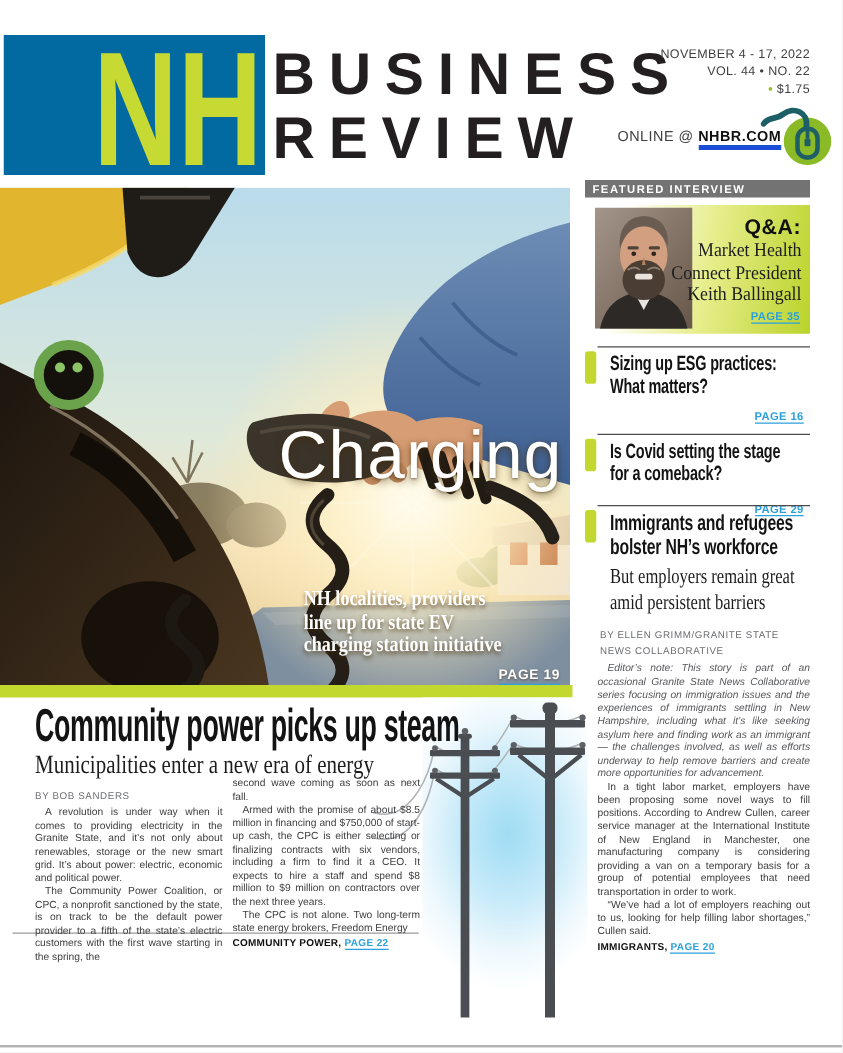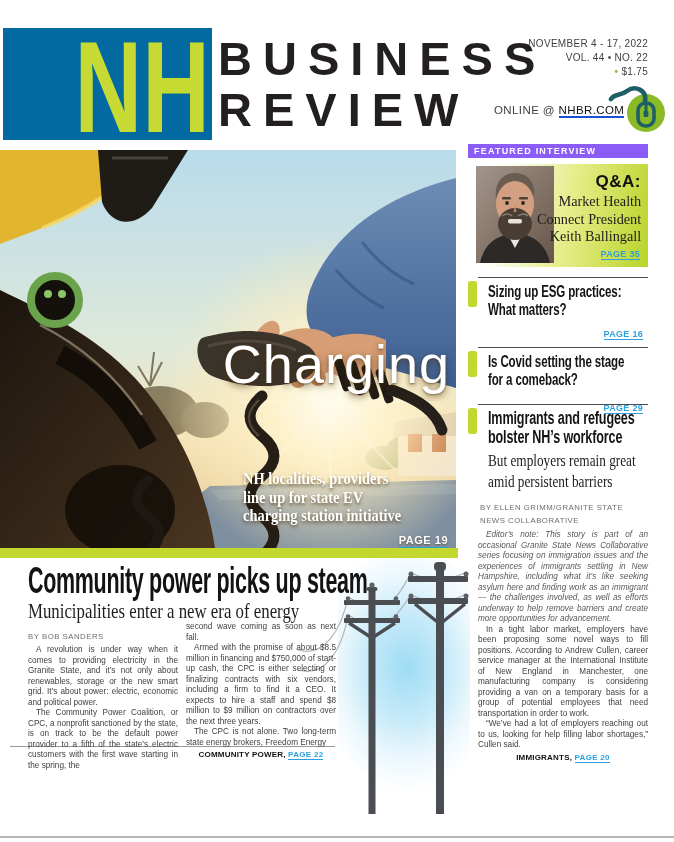--- a/index.html
+++ b/index.html
@@ -13,35 +13,35 @@
   
   .nh-box{left:3px;top:28px;width:209px;height:112px;background:#0369a1;}
   .nh-letters{position:absolute;right:2px;bottom:4px;font-size:130px;font-weight:bold;
       color:#c6da33;line-height:98px;transform:scaleX(.72);transform-origin:100% 100%;}
   .biz-title{left:218px;top:33px;font-weight:bold;color:#231f20;font-size:47px;
       line-height:51px;letter-spacing:11px;}
   .issue-info{right:26px;top:37px;text-align:right;font-size:10px;line-height:14px;
       color:#404042;letter-spacing:.3px;}
   .price-bullet{color:#9bbf2a;font-weight:bold;}
   .online-line{left:494px;top:104px;font-size:11.5px;color:#404042;letter-spacing:.4px;}
-  .online-url{font-weight:normal;color:#111;border-bottom:2px solid #1d4ed8;padding-bottom:0px;cursor:pointer;}
+  .online-url{font-weight:bold;color:#111;border-bottom:4px solid #1d4ed8;padding-bottom:0px;cursor:pointer;}
   
   .photo{left:0;top:150px;width:456px;height:398px;overflow:hidden;}
   .cover-head{position:absolute;right:6px;top:186px;text-align:right;color:#fff;font-weight:normal;
       font-size:54px;line-height:56px;letter-spacing:1px;
       text-shadow:0 3px 7px rgba(70,45,10,.6),0 1px 2px rgba(70,45,10,.55);}
   .cover-deck{position:absolute;left:243px;top:320px;color:#fff;font-weight:bold;font-size:17px;
       line-height:18.5px;transform:scaleX(.85);transform-origin:0 0;
       text-shadow:0 2px 4px rgba(70,45,10,.75);}
   .cover-pageref{position:absolute;right:8px;top:384px;color:#fff;font-weight:bold;font-size:11px;
       letter-spacing:.5px;border-bottom:2px solid #2aa0dd;padding-bottom:1px;cursor:pointer;
       text-shadow:0 1px 2px rgba(70,45,10,.6);}
   .green-bar{left:0;top:548px;width:458px;height:10px;background:#c3d82f;}
   
-  .kicker-bar{left:468px;top:144px;width:180px;height:14px;background:#8b5cf6;color:#fff;
+  .kicker-bar{left:468px;top:144px;width:180px;height:14px;background:#737373;color:#fff;
       font-size:9px;font-weight:bold;letter-spacing:1.2px;line-height:14px;
       padding-left:6px;box-sizing:border-box;}
   .qa-card{left:468px;top:164px;width:180px;height:103px;
       background:linear-gradient(100deg,#ffffff 16%,#e6ed8a 55%,#bad32a 100%);}
   .qa-portrait{position:absolute;left:8px;top:2px;width:78px;height:97px;}
   .qa-label{position:absolute;right:7px;top:8px;font-size:17px;font-weight:800;
       letter-spacing:.5px;color:#101010;}
   .qa-name{position:absolute;right:7px;top:28px;text-align:right;font-size:15.5px;
       line-height:17.5px;color:#1d1d1d;transform:scaleX(.92);transform-origin:100% 0;}
   .qa-pageref{position:absolute;right:8px;bottom:6px;}
@@ -58,21 +58,21 @@
   .imm-head{position:absolute;left:20px;top:5px;font-size:17.5px;font-weight:bold;line-height:19px;
       letter-spacing:-.2px;color:#141414;transform:scaleX(.72);transform-origin:0 0;width:225px;}
   .imm-sub{position:absolute;left:20px;top:47px;font-size:17px;line-height:20.5px;color:#1c1c1c;
       transform:scaleX(.78);transform-origin:0 0;width:210px;}
   .byline{font-size:7.8px;letter-spacing:.5px;color:#6d6e71;line-height:13px;font-weight:normal;}
   .imm-byline{position:absolute;left:12px;top:97px;width:168px;}
   .artbody{font-size:8.2px;line-height:10.5px;text-align:justify;color:#414042;}
   .artbody p{margin:0;text-indent:8px;}
   .imm-body{position:absolute;left:10px;top:126px;width:170px;}
   .eds-note{font-style:italic;color:#57585b;}
-  .jumpline{text-align:center;margin-top:2px;font-size:8px;font-weight:bold;color:#111;
+  .jumpline{text-align:left;margin-top:2px;font-size:8px;font-weight:bold;color:#111;
       letter-spacing:.2px;text-indent:0;}
   .jumpline .page-link{font-size:8px;}
   
   .poles-bg{left:338px;top:558px;width:132px;height:260px;
       background:radial-gradient(ellipse 70% 48% at 52% 42%,#9edcf4 0%,#c9ebf9 45%,#edf8fd 75%,#ffffff 100%);}
   .poles-svg{left:270px;top:558px;width:200px;height:260px;z-index:2;}
   .cp{z-index:3;}
   .cp-head{left:28px;top:561px;font-size:37px;font-weight:bold;line-height:40px;color:#131313;
       letter-spacing:-.5px;}
   .cp-head .condx{transform:scaleX(.58);}

